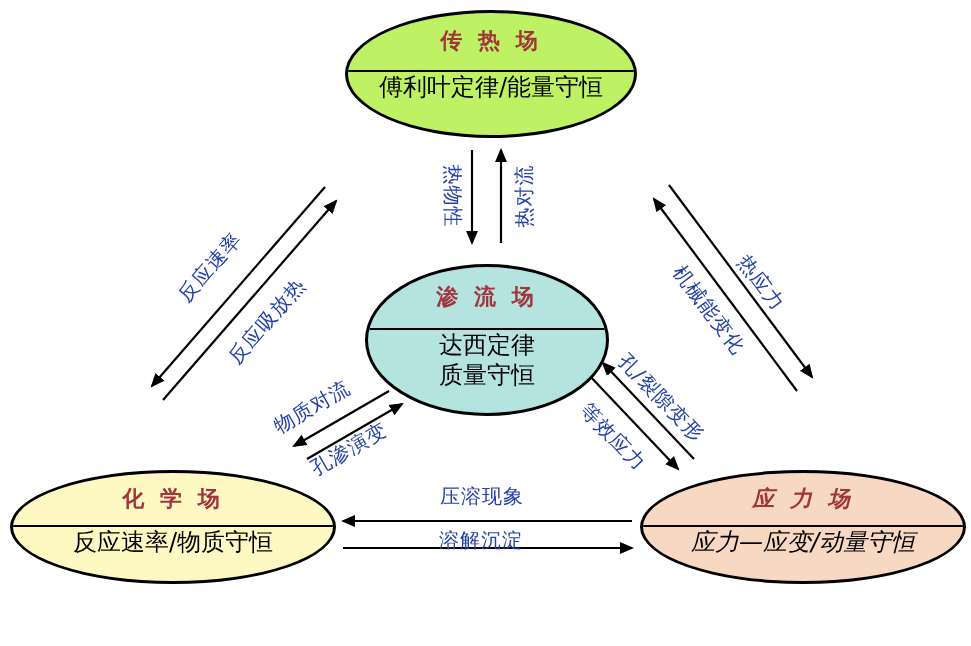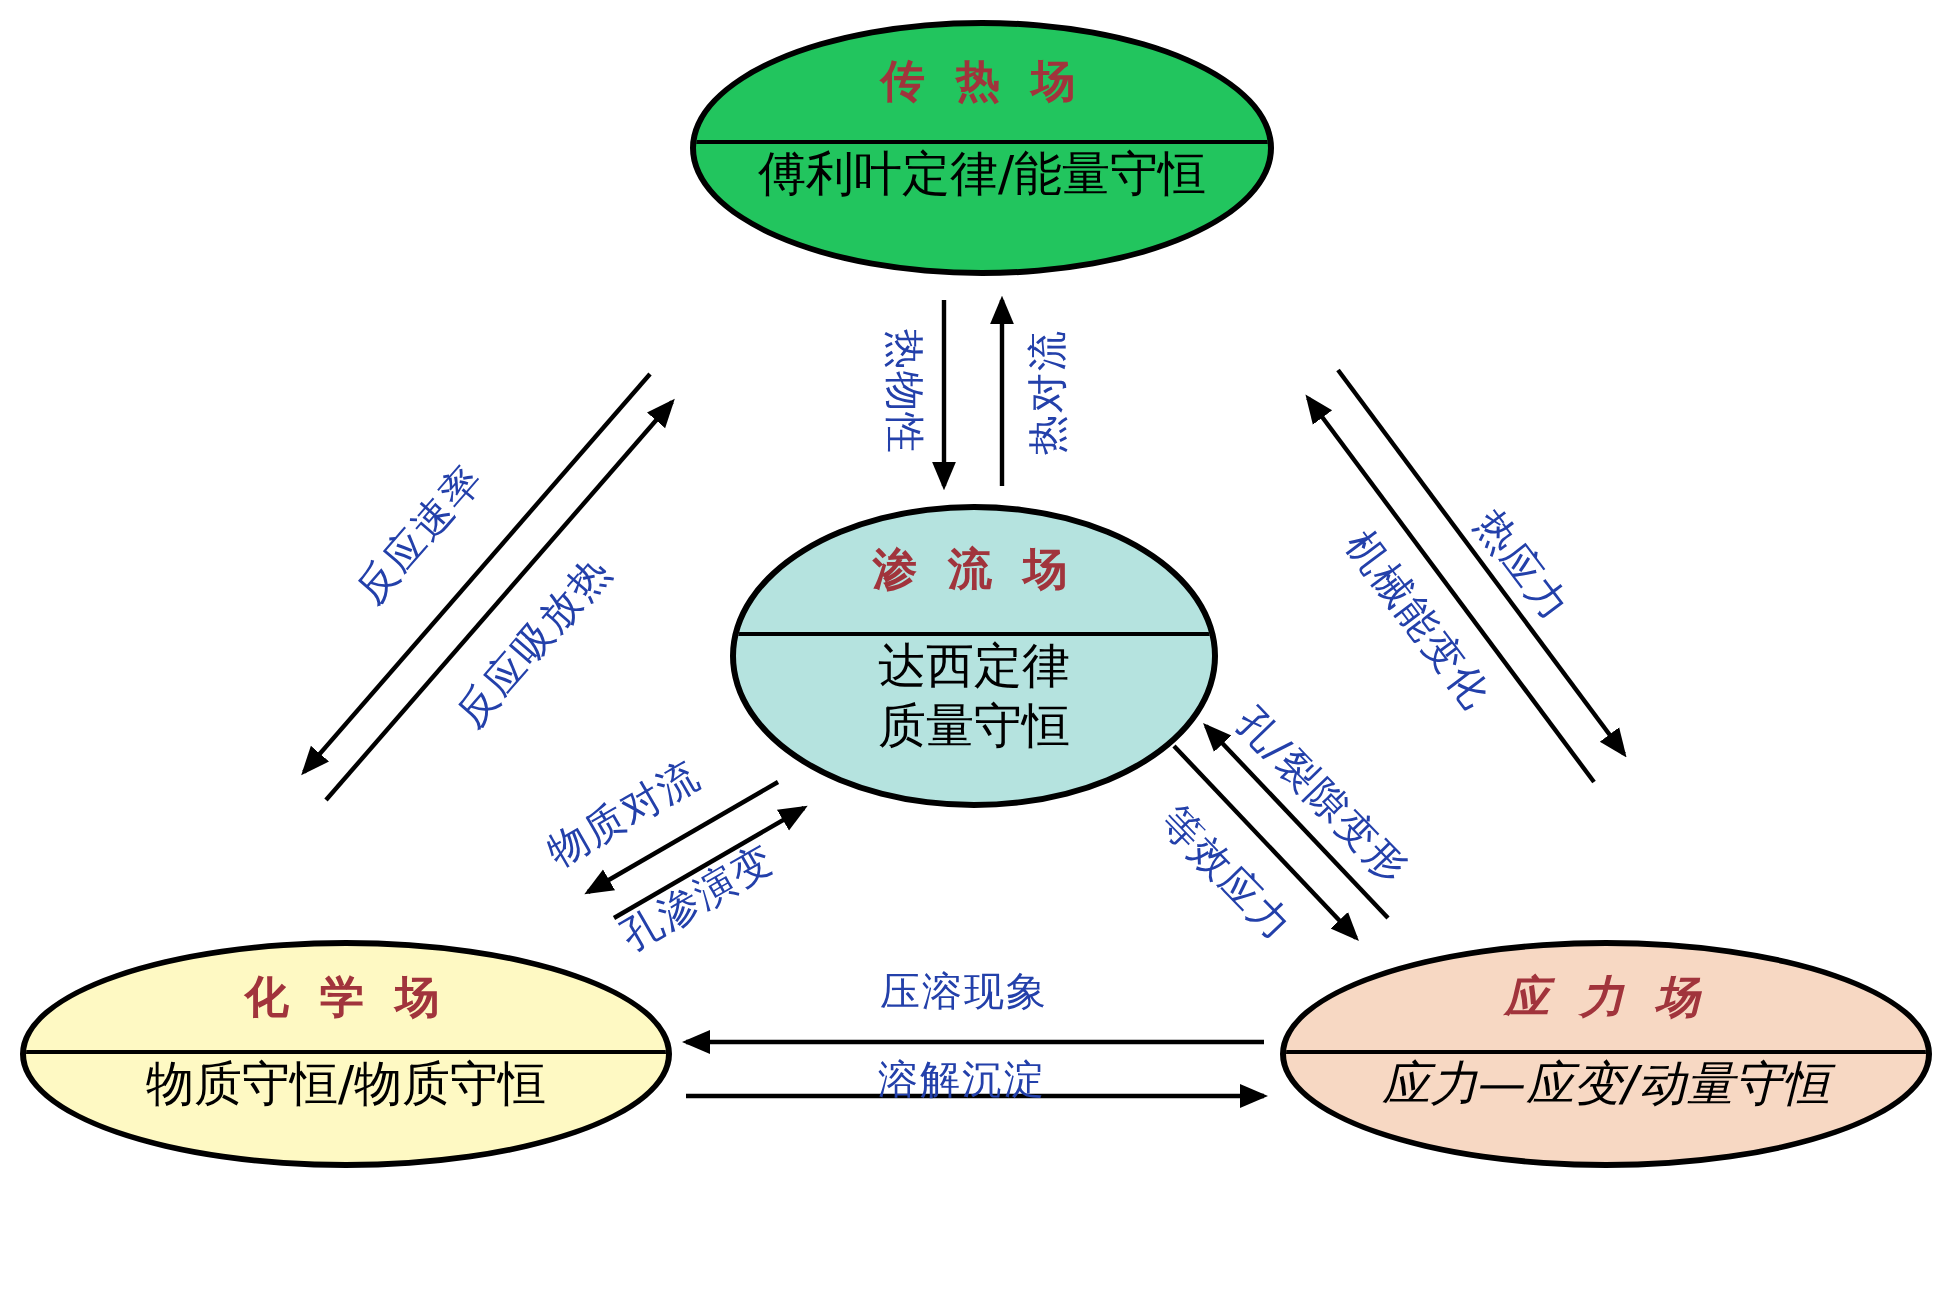--- a/index.html
+++ b/index.html
@@ -16,21 +16,21 @@
     display:flex; align-items:center; justify-content:center;
     font-weight:bold; font-size:22px; letter-spacing:4px;
     color:#a1343c; border-bottom:2px solid #000;
   }
   .node-law {
     flex:1; display:flex; flex-direction:column; align-items:center; 
     font-size:24px; color:#000; line-height:1.25; text-align:center;
   }
   .node-heat     { left:345px; top:10px;  width:292px; height:128px; }
   .node-heat .node-title { flex:0 0 48%; }
-  .node-seepage  { left:365px; top:252px; width:244px; height:152px; }
+  .node-seepage  { left:365px; top:264px; width:244px; height:152px; }
   .node-seepage .node-title { flex:0 0 43%; }
   .node-chemical { left:10px;  top:470px; width:326px; height:114px; }
   .node-chemical .node-title { flex:0 0 50%; }
   .node-stress   { left:640px; top:470px; width:326px; height:114px;font-style:italic; }
   .node-stress .node-title { flex:0 0 50%; }
 
   .edge-label {
     position:absolute; white-space:nowrap; color:#2340aa;
     font-size:20px; letter-spacing:1px;
   }
@@ -67,39 +67,39 @@
       <line x1="669" y1="185" x2="812" y2="377" marker-end="url(#arrow)"></line>
       <line x1="389" y1="391" x2="294" y2="446" marker-end="url(#arrow)"></line>
       <line x1="307" y1="459" x2="402" y2="404" marker-end="url(#arrow)"></line>
       <line x1="694" y1="459" x2="603" y2="363" marker-end="url(#arrow)"></line>
       <line x1="587" y1="373" x2="678" y2="469" marker-end="url(#arrow)"></line>
       <line x1="632" y1="521" x2="343" y2="521" marker-end="url(#arrow)"></line>
       <line x1="343" y1="548" x2="632" y2="548" marker-end="url(#arrow)"></line>
     </g>
   </svg>
 
-  <div class="node node-heat" style="background: #22c55e;">
+  <div class="node node-heat" style="background: #bef264;">
     <div class="node-title">传 热 场</div>
     <div class="node-law">
       <div>傅利叶定律/能量守恒</div>
     </div>
   </div>
 
   <div class="node node-seepage" style="background: rgb(181, 227, 223);">
     <div class="node-title">渗 流 场</div>
     <div class="node-law">
       <div>达西定律</div>
       <div>质量守恒</div>
     </div>
   </div>
 
   <div class="node node-chemical" style="background: #fef9c3;">
     <div class="node-title">化 学 场</div>
     <div class="node-law">
-      <div>物质守恒/物质守恒</div>
+      <div>反应速率/物质守恒</div>
     </div>
   </div>
 
   <div class="node node-stress" style="background: rgb(247, 216, 195);">
     <div class="node-title">应 力 场</div>
     <div class="node-law">
       <div>应力—应变/动量守恒</div>
     </div>
   </div>
 

